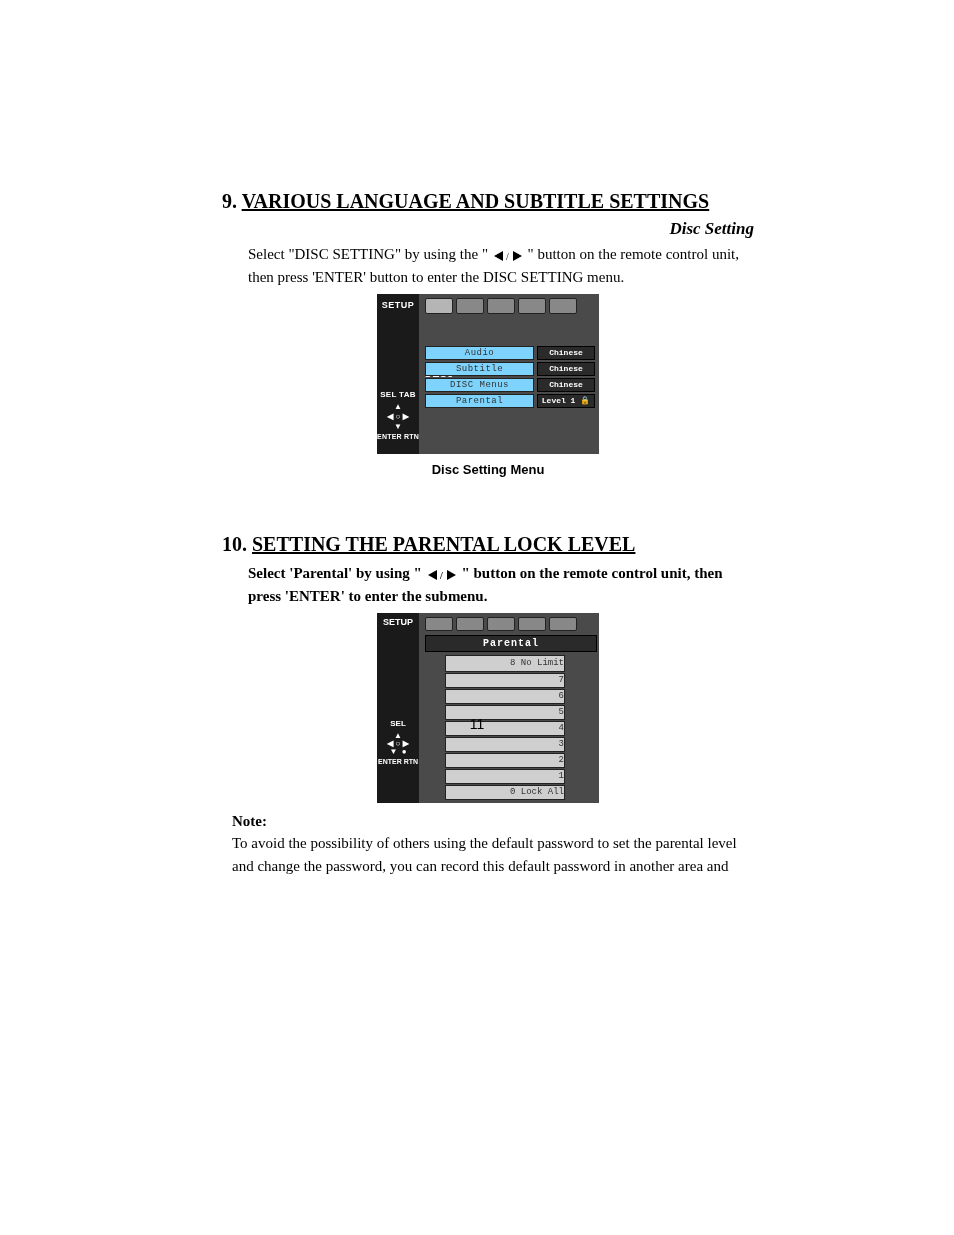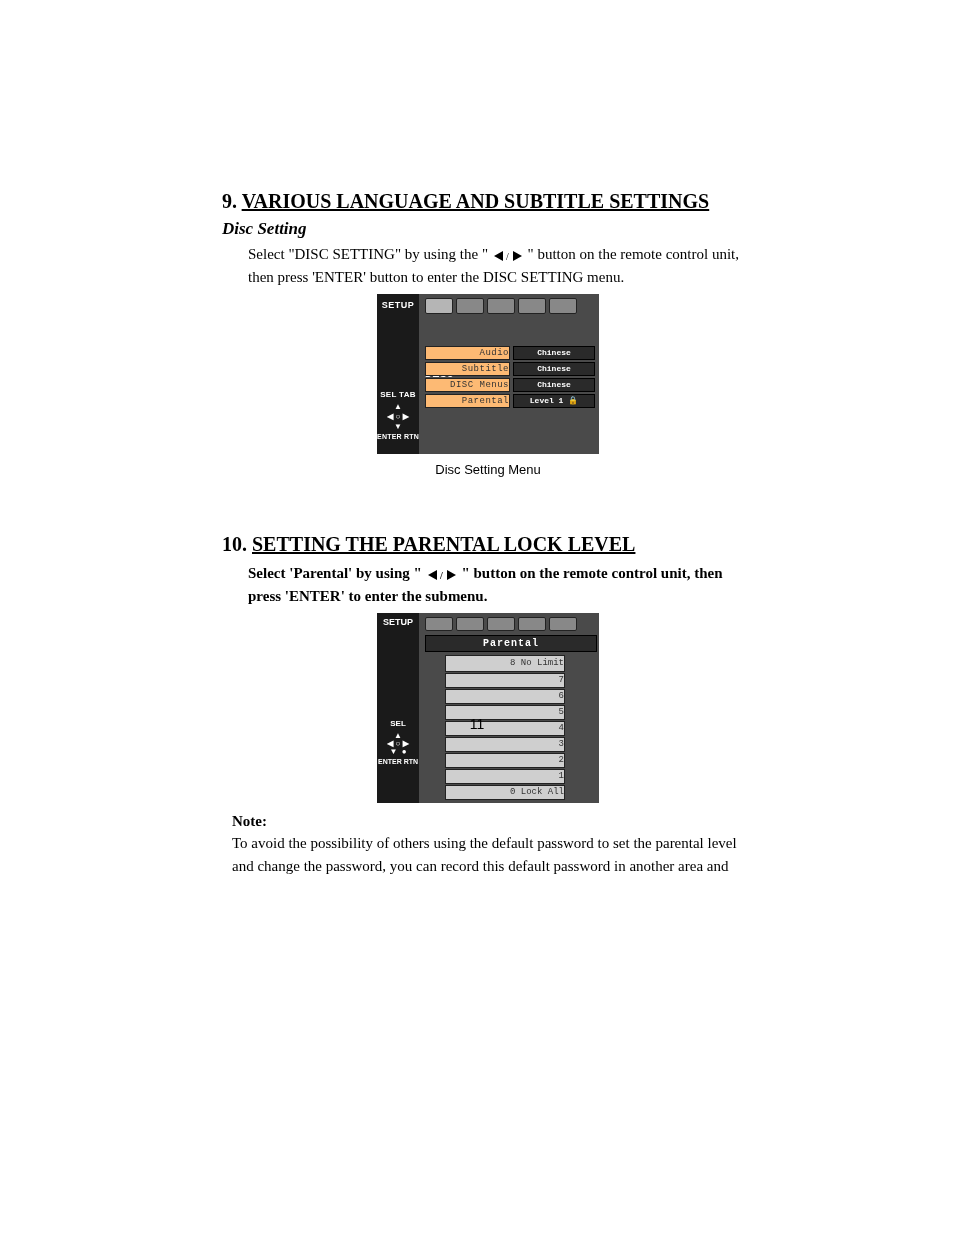--- a/index.html
+++ b/index.html
@@ -21,41 +21,42 @@
     font-weight: bold;
     margin: 0 0 6px 0;
   }
   .section-heading .num { text-decoration: none; }
   .section-heading .title { text-decoration: underline; }
   .subhead {
     font-style: italic;
     font-weight: bold;
     font-size: 17px;
     margin: 0 0 4px 0;
+    text-align: right;
   }
   .body-text {
     font-size: 15px;
     line-height: 1.5;
     margin: 0 0 6px 26px;
   }
   .body-text.bold { font-weight: bold; }
   .arrow-glyphs {
     display: inline-block;
     vertical-align: middle;
     font-size: 0;
     padding: 0 2px;
   }
   .arrow-glyphs svg { vertical-align: middle; }
   .figure-wrap {
     text-align: center;
     margin-top: 6px;
   }
   .figure-caption {
     font-family: Arial, Helvetica, sans-serif;
-    font-weight: normal;
+    font-weight: bold;
     font-size: 13px;
     margin-top: 4px;
   }
   .gap-large { height: 56px; }
   .note-label {
     font-weight: bold;
     font-size: 15px;
     margin: 6px 0 2px 10px;
   }
   .note-text {
@@ -131,37 +132,37 @@
     left: 48px; top: 52px;
     width: 170px;
   }
   .osd .row {
     display: flex;
     gap: 3px;
     margin-bottom: 2px;
   }
   .osd .cell-name {
     flex: 1;
-    background: #fdba74;
+    background: #7dd3fc;
     border: 1px solid #222;
     color: #333;
     font-size: 9px;
-    text-align: right;
+    text-align: center;
     padding: 1px 0;
     letter-spacing: 0.5px;
   }
   .osd .cell-val {
     width: 56px;
     background: #2a2a2a;
     border: 1px solid #000;
     color: #fff;
     font-size: 8px;
     font-weight: bold;
     text-align: center;
-    padding: 1px 12px;
+    padding: 1px 0;
   }
 
   
   .osd2 {
     display: inline-block;
     width: 222px;
     height: 190px;
     background: #4a4a4a;
     position: relative;
     font-family: "Courier New", monospace;

